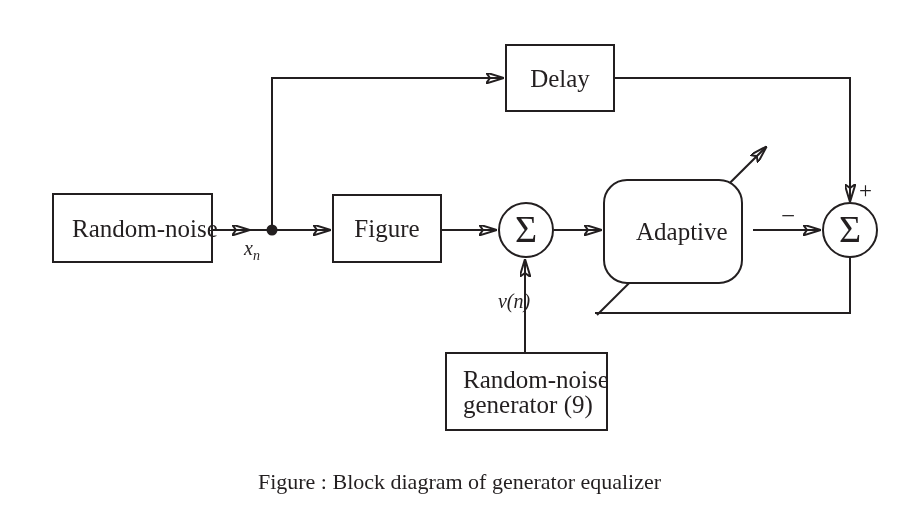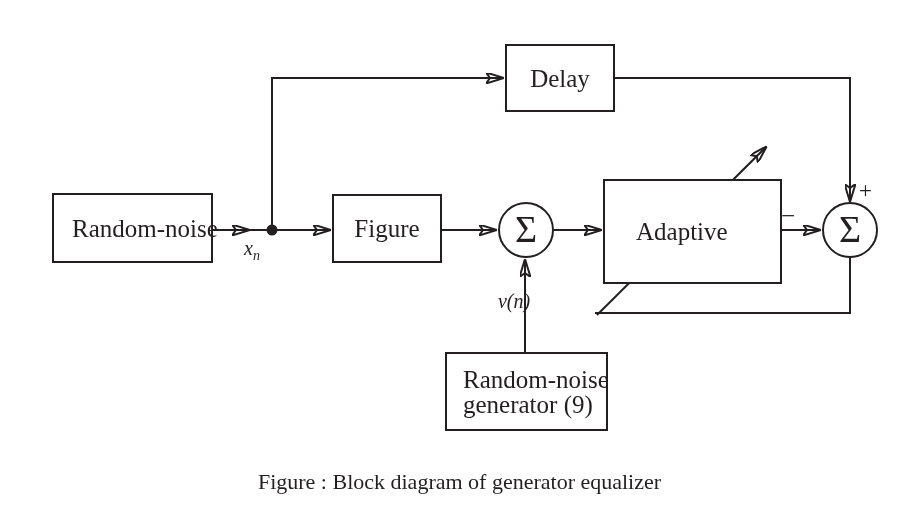--- a/index.html
+++ b/index.html
@@ -30,21 +30,21 @@
     display: flex;
     flex-direction: column;
     justify-content: center;
     font-size: 25px;
     line-height: 25px;
     white-space: nowrap;
   }
   #box-rng1    { left: 52px;  top: 193px; width: 161px; height: 70px;  padding-left: 18px; }
   #box-channel { left: 332px; top: 194px; width: 110px; height: 69px;  align-items: center; }
   #box-delay   { left: 505px; top: 44px;  width: 110px; height: 68px;  align-items: center; }
-  #box-eq      { left: 603px; top: 179px; width: 179px; height: 105px; padding-left: 31px; }
+  #box-eq      { left: 603px; top: 179px; width: 140px; height: 105px; padding-left: 31px; border-radius: 24px; }
   #box-rng2    { left: 445px; top: 352px; width: 163px; height: 79px;  padding-left: 16px; }
   .summer {
     position: absolute;
     box-sizing: border-box;
     width: 56px; height: 56px;
     border: 2px solid #231f20;
     border-radius: 50%;
     background: #ffffff;
     display: flex;
     align-items: center;

